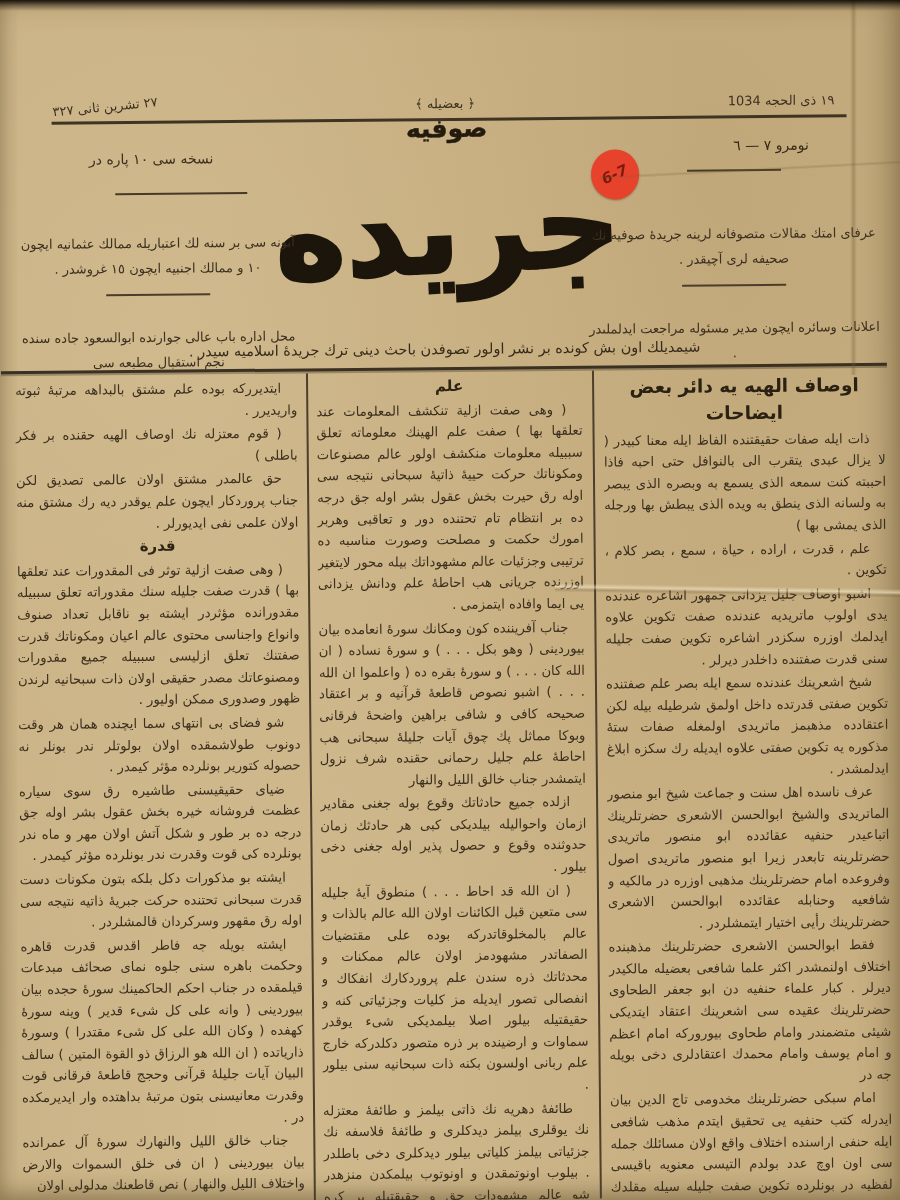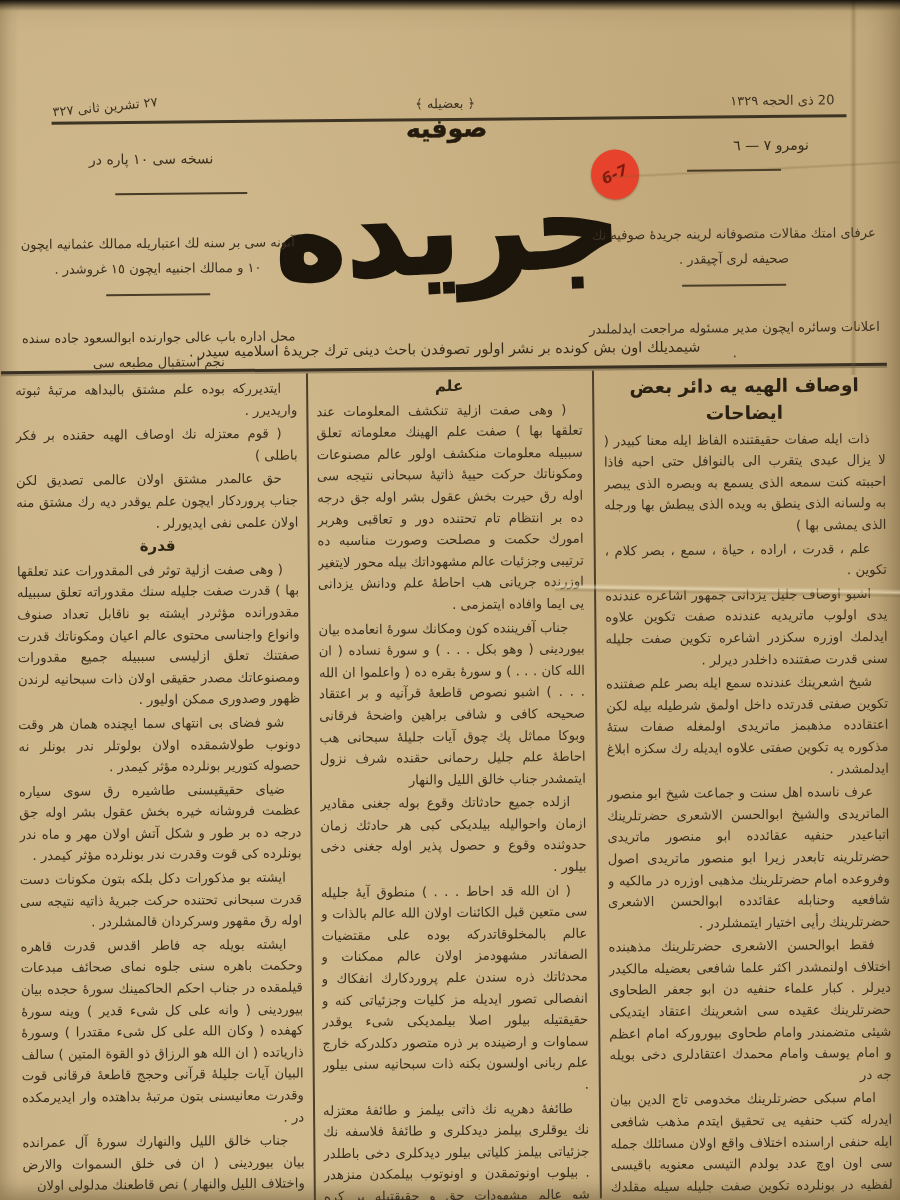--- a/index.html
+++ b/index.html
@@ -68,21 +68,21 @@
 </head>
 <body>
 
 <div class="top-edge"></div>
 <div class="crease-h"></div>
 <div class="crease-v"></div>
 <div class="fold-tr"></div>
 
 <div class="sheet">
 
-  <span class="hdr-date right">20 ذى الحجه ١٣٢٩</span>
+  <span class="hdr-date right">١٩ ذى الحجه 1034</span>
   <span class="hdr-date center">﴾ بعضيله ﴿</span>
   <span class="hdr-date left">٢٧ تشرين ثانى ٣٢٧</span>
   <div class="hdr-rule"></div>
 
   <span class="issue-no">نومرو ٧ — ٦</span>
   <div class="issue-underline"></div>
   <span class="price">نسخه سى ١٠ پاره در</span>
   <div class="price-underline"></div>
 
   <div class="city">صوفيه</div>

